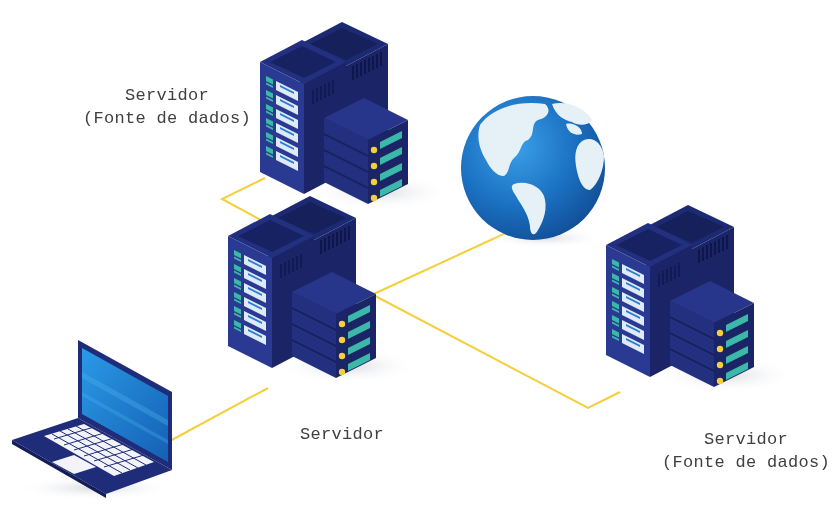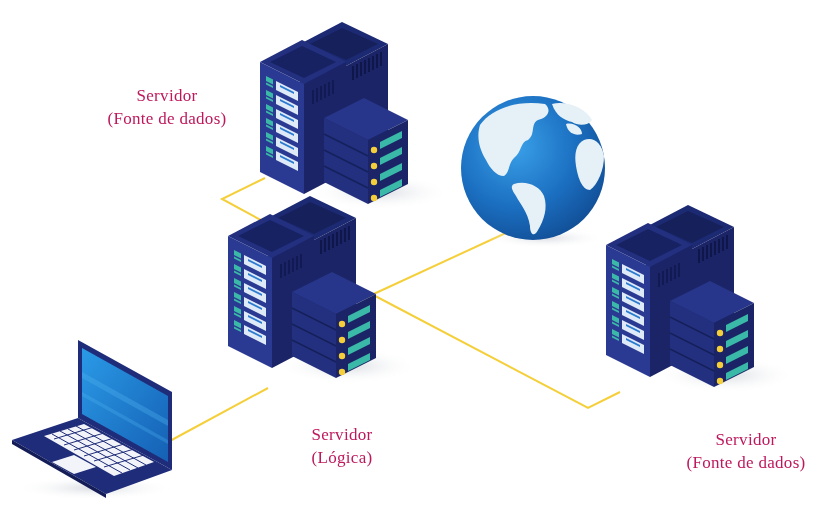--- a/index.html
+++ b/index.html
@@ -1,20 +1,20 @@
 <!DOCTYPE html>
 <html><head>
 <meta charset="utf-8">
 <style>
   html, body { margin:0; padding:0; background:#ffffff; }
   body { width:839px; height:507px; position:relative; overflow:hidden;
          font-family:"DejaVu Sans Mono", "Liberation Mono", monospace; }
   #stage { position:absolute; left:0; top:0; width:839px; height:507px; }
-  .label { position:absolute; text-align:center; color:#be185d; font-size:17px; line-height:23px;
-           font-family:Liberation Serif, serif; letter-spacing:0.3px; }
+  .label { position:absolute; text-align:center; color:#404040; font-size:17px; line-height:23px;
+           font-family:Liberation Mono, monospace; letter-spacing:0.3px; }
   .label span { display:block; white-space:nowrap; }
 </style>
 </head>
 <body>
 
 <svg id="stage" width="839" height="507" viewBox="0 0 839 507" xmlns="http://www.w3.org/2000/svg">
   <defs>
     <radialGradient id="globeGrad" cx="0.38" cy="0.35" r="0.7">
       <stop offset="0" stop-color="#3aa0e8"></stop>
       <stop offset="0.6" stop-color="#1b6fc1"></stop>
@@ -183,19 +183,18 @@
   </g>
 </svg>
 
 <div class="label" style="left:72px; top:84px; width:190px;">
   <span>Servidor</span>
   <span>(Fonte de dados)</span>
 </div>
 
 <div class="label" style="left:272px; top:423px; width:140px;">
   <span>Servidor</span>
-  <span>(Lógica)</span>
 </div>
 
 <div class="label" style="left:651px; top:428px; width:190px;">
   <span>Servidor</span>
   <span>(Fonte de dados)</span>
 </div>
 
 </body></html>

